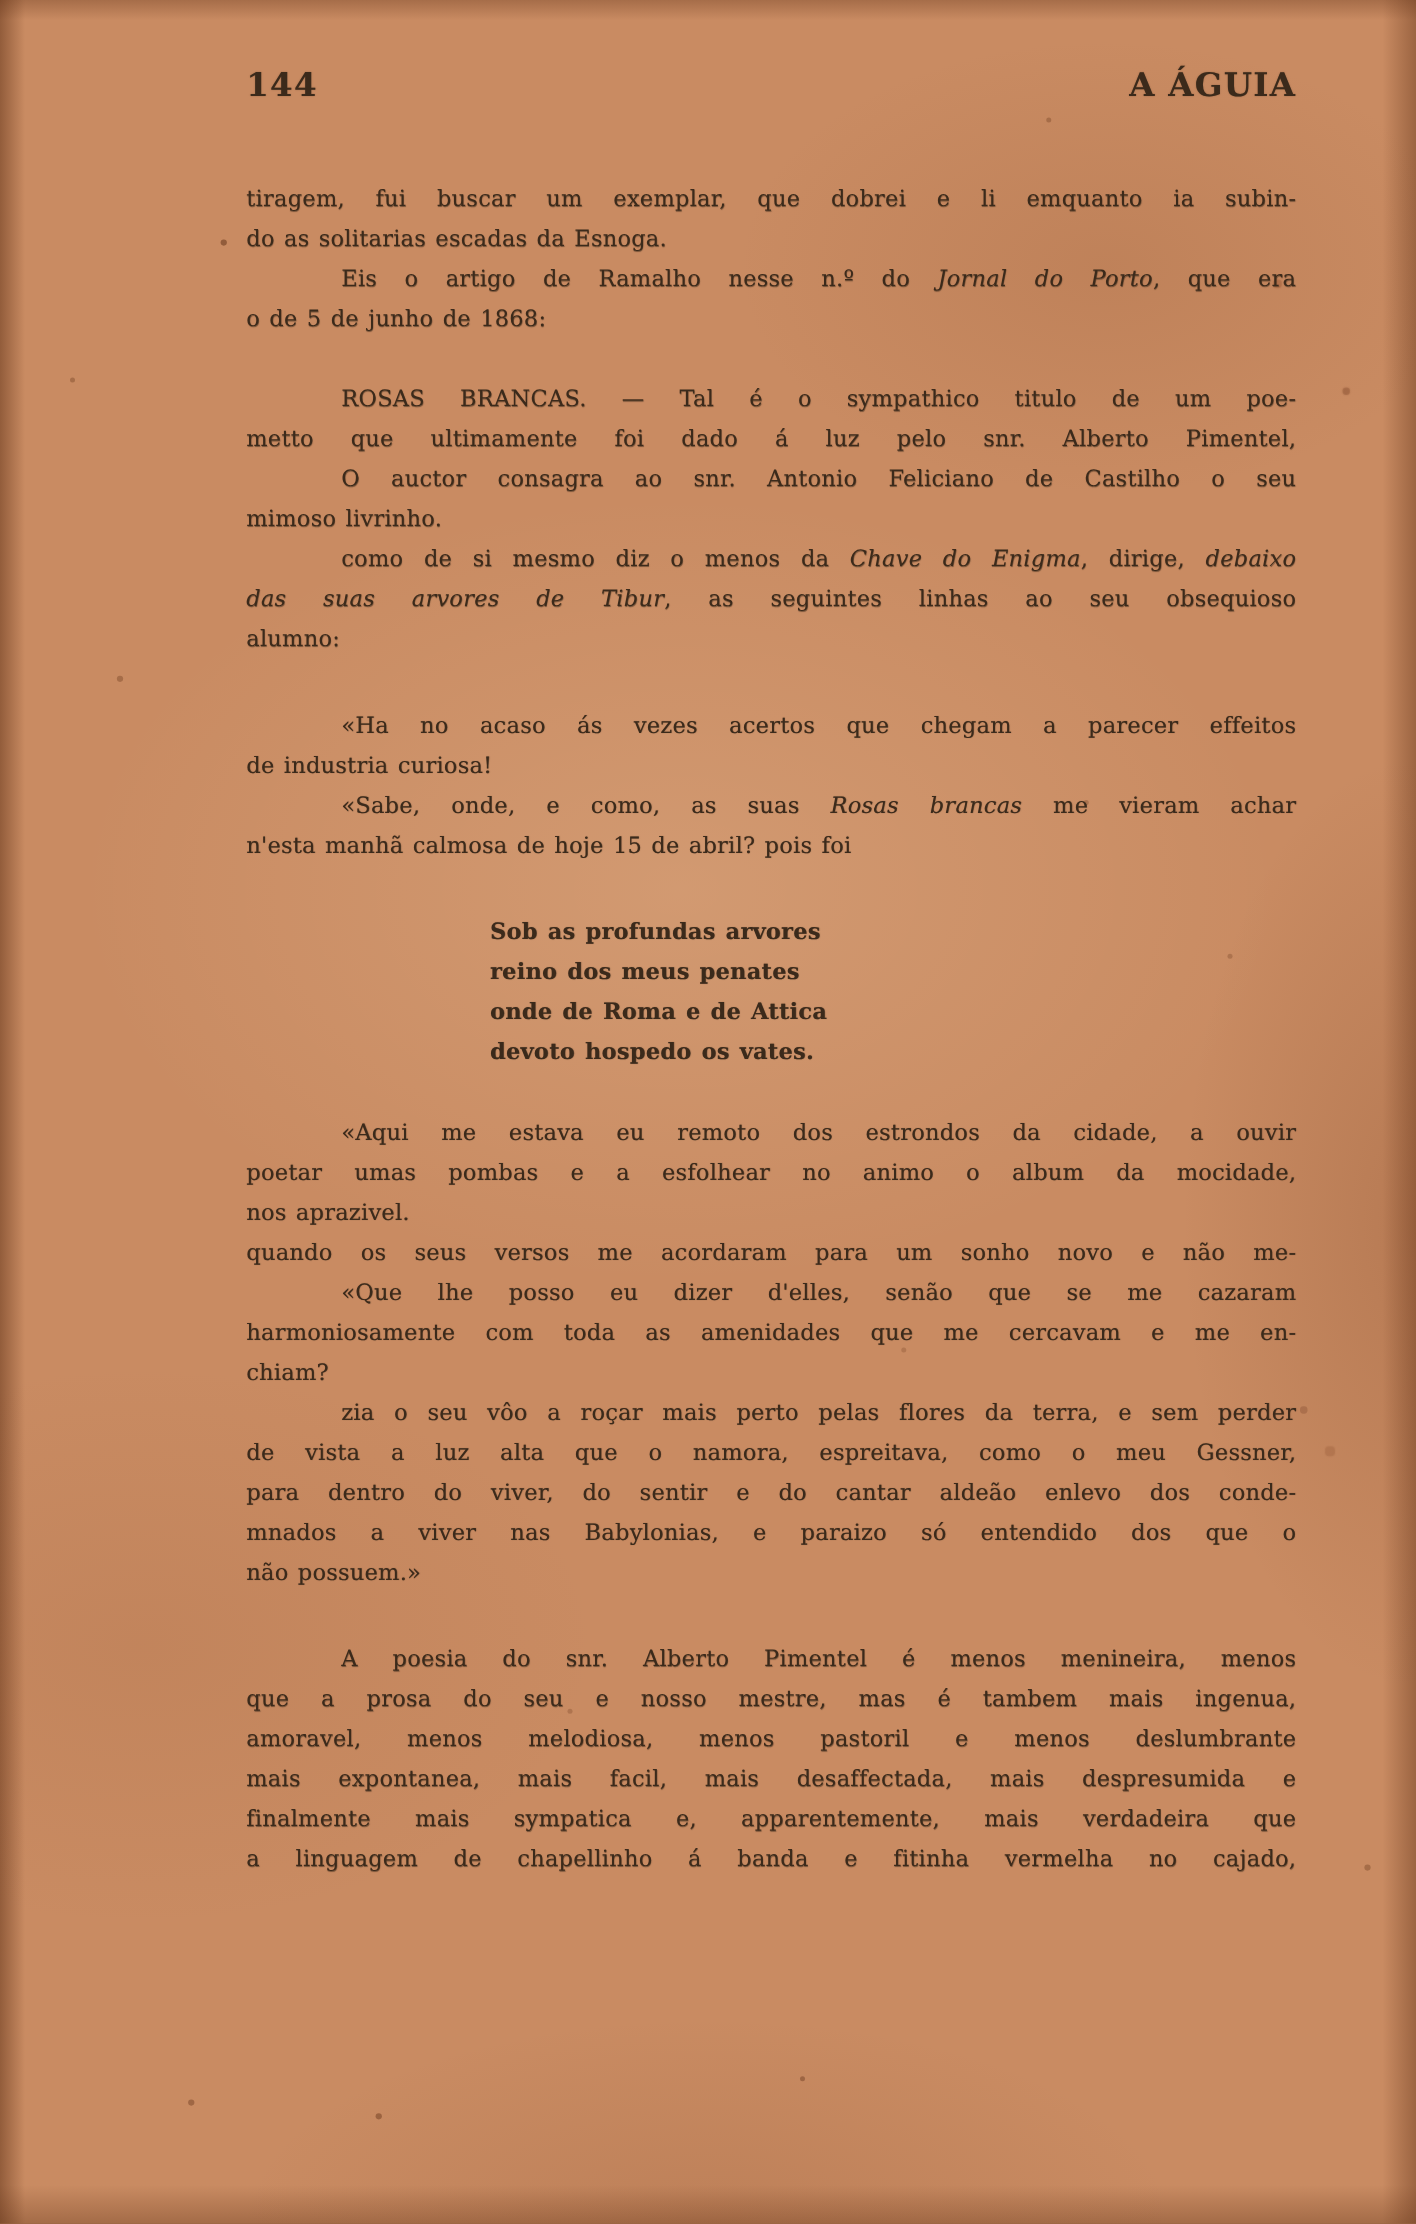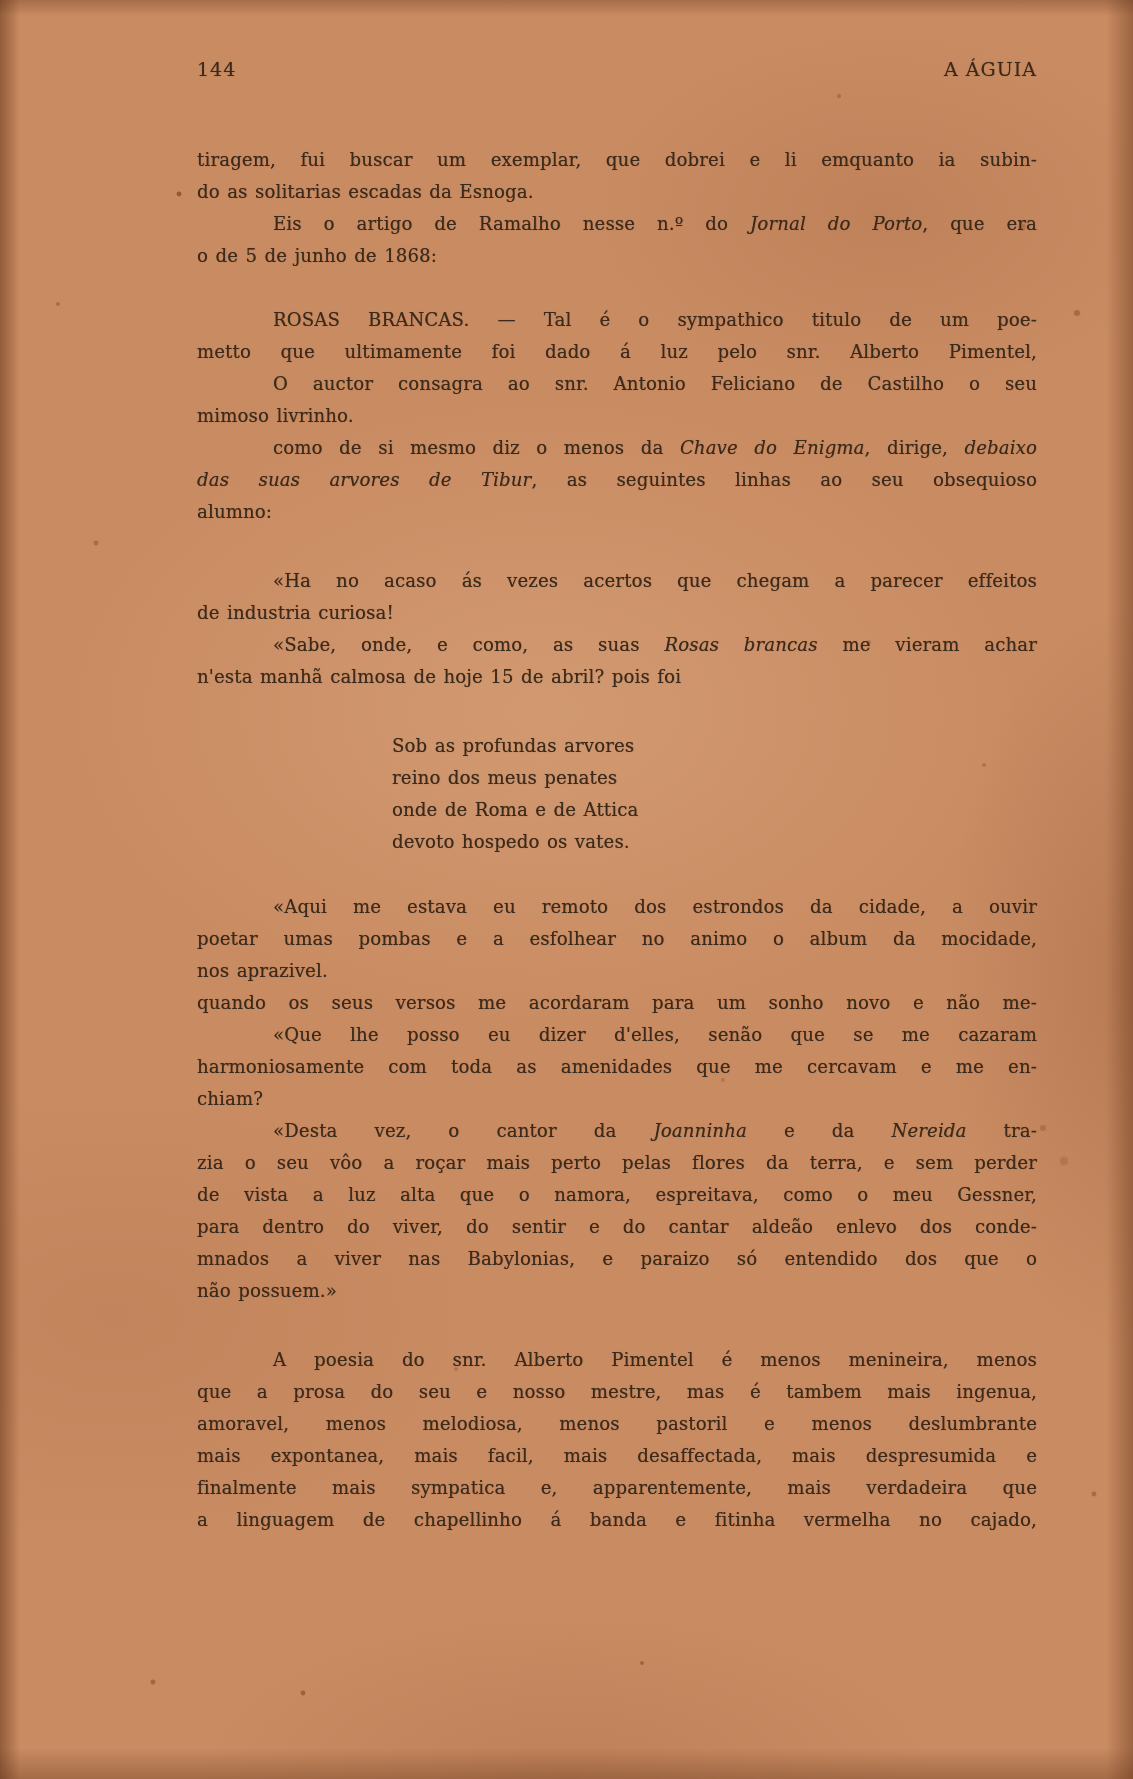--- a/index.html
+++ b/index.html
@@ -38,33 +38,33 @@
       983px 764px 0 1px rgba(92,46,20,.26),
       1093px 1493px 0 1.5px rgba(92,46,20,.32),
       455px 1368px 0 1px rgba(92,46,20,.24),
       722px 1079px 0 1px rgba(92,46,20,.22),
       838px 95px 0 1px rgba(92,46,20,.30),
       1063px 1160px 1px 3px rgba(120,62,32,.20);
   }
   .header{
     position:absolute;left:197px;top:54px;width:840px;
     display:flex;justify-content:space-between;align-items:baseline;
-    font-weight:normal;font-size:19px;line-height:30px;letter-spacing:1px;
+    font-weight:bold;font-size:26px;line-height:30px;letter-spacing:1px;
     text-shadow:0 0 1px rgba(59,42,27,.55);
   }
   .content{
     position:absolute;left:197px;top:144px;width:840px;
     font-size:18px;line-height:32px;word-spacing:1.5px;letter-spacing:.2px;
     text-shadow:.3px .3px .7px rgba(59,42,27,.6);
   }
   .para{margin:0;}
   .line{text-align:left;}
   .line.jfull{text-align:justify;text-align-last:justify;}
   .para.indent .line:first-child{text-indent:76px;}
-  .para.verse{margin-left:195px;}
+  .para.verse{margin-left:195px;font-weight:bold;}
   .line i{font-style:italic;}
 </style>
 </head>
 <body>
 
 <div class="page">
   <div class="specks"></div>
   <div class="header">
     <span>144</span>
     <span>A ÁGUIA</span>
@@ -110,21 +110,20 @@
         <div class="line jfull"><span>poetar umas pombas e a esfolhear no animo o album da mocidade,</span></div>
         <div class="line"><span>nos aprazivel.</span></div>
         <div class="line jfull"><span>quando os seus versos me acordaram para um sonho novo e não me-</span></div>
       </div>
       <div class="para prose indent">
         <div class="line jfull"><span>«Que lhe posso eu dizer d'elles, senão que se me cazaram</span></div>
         <div class="line jfull"><span>harmoniosamente com toda as amenidades que me cercavam e me en-</span></div>
         <div class="line"><span>chiam?</span></div>
       </div>
       <div class="para prose indent">
-        <div class="line jfull"><span>«Desta vez, o cantor da </span><i>Joanninha</i><span> e da </span><i>Nereida</i><span> tra-</span></div>
         <div class="line jfull"><span>zia o seu vôo a roçar mais perto pelas flores da terra, e sem perder</span></div>
         <div class="line jfull"><span>de vista a luz alta que o namora, espreitava, como o meu Gessner,</span></div>
         <div class="line jfull"><span>para dentro do viver, do sentir e do cantar aldeão enlevo dos conde-</span></div>
         <div class="line jfull"><span>mnados a viver nas Babylonias, e paraizo só entendido dos que o</span></div>
         <div class="line"><span>não possuem.»</span></div>
       </div>
       <div class="para prose indent" style="margin-top: 37px;">
         <div class="line jfull"><span>A poesia do snr. Alberto Pimentel é menos menineira, menos</span></div>
         <div class="line jfull"><span>que a prosa do seu e nosso mestre, mas é tambem mais ingenua,</span></div>
         <div class="line jfull"><span>amoravel, menos melodiosa, menos pastoril e menos deslumbrante</span></div>

